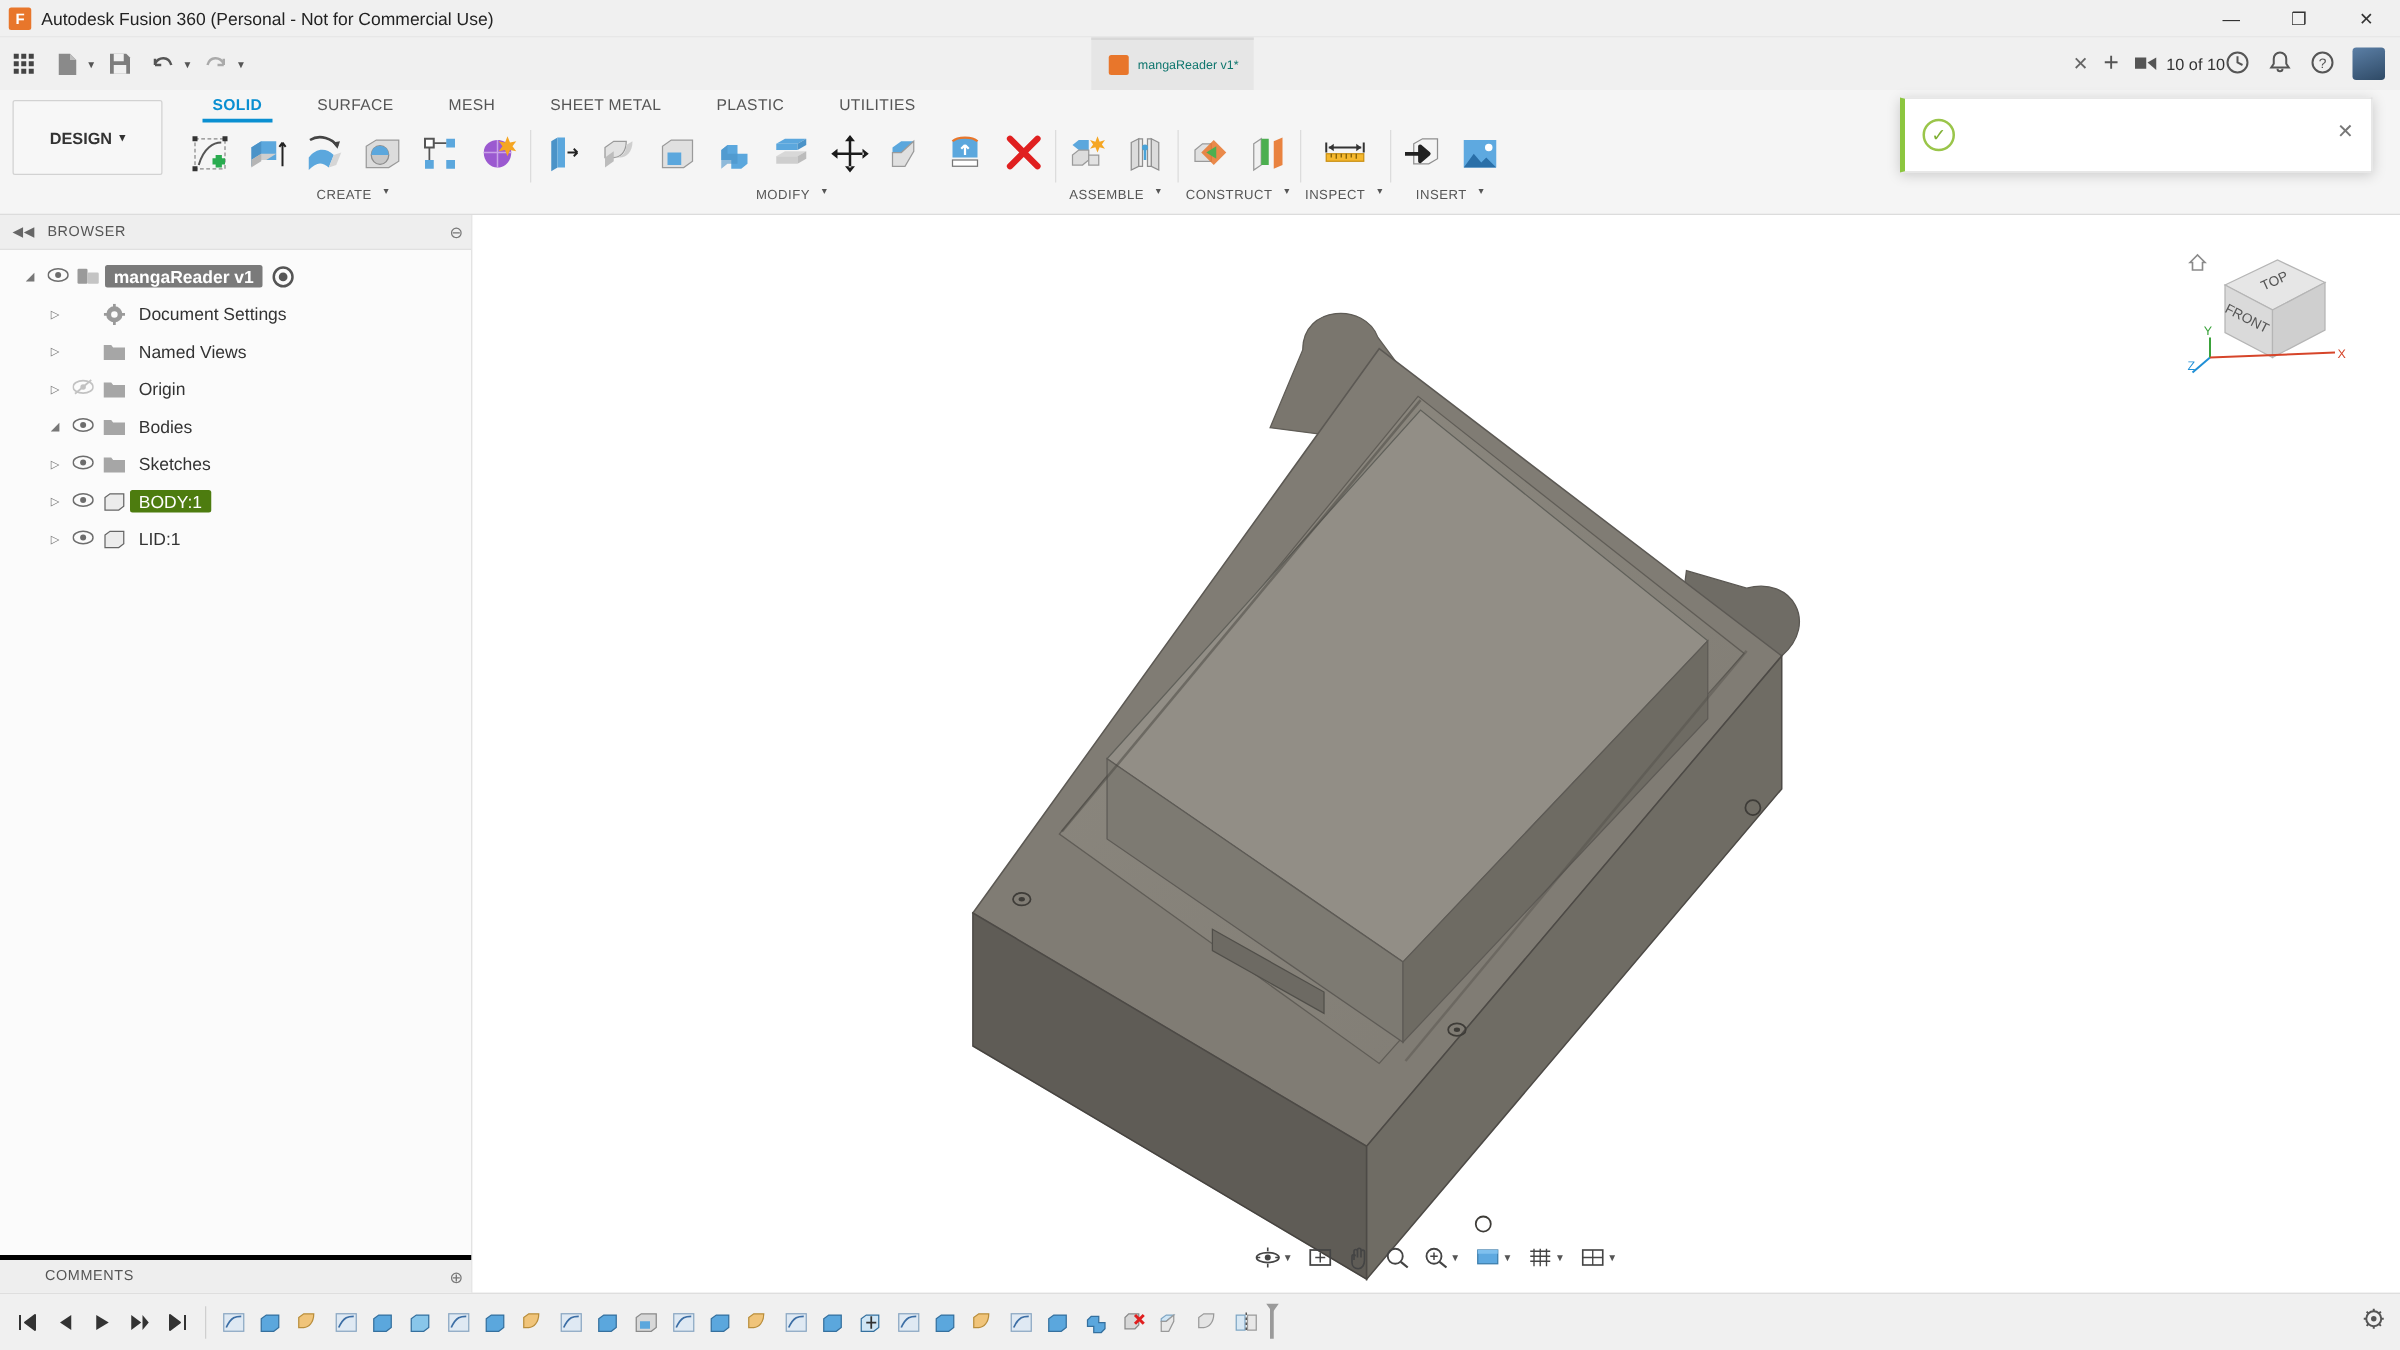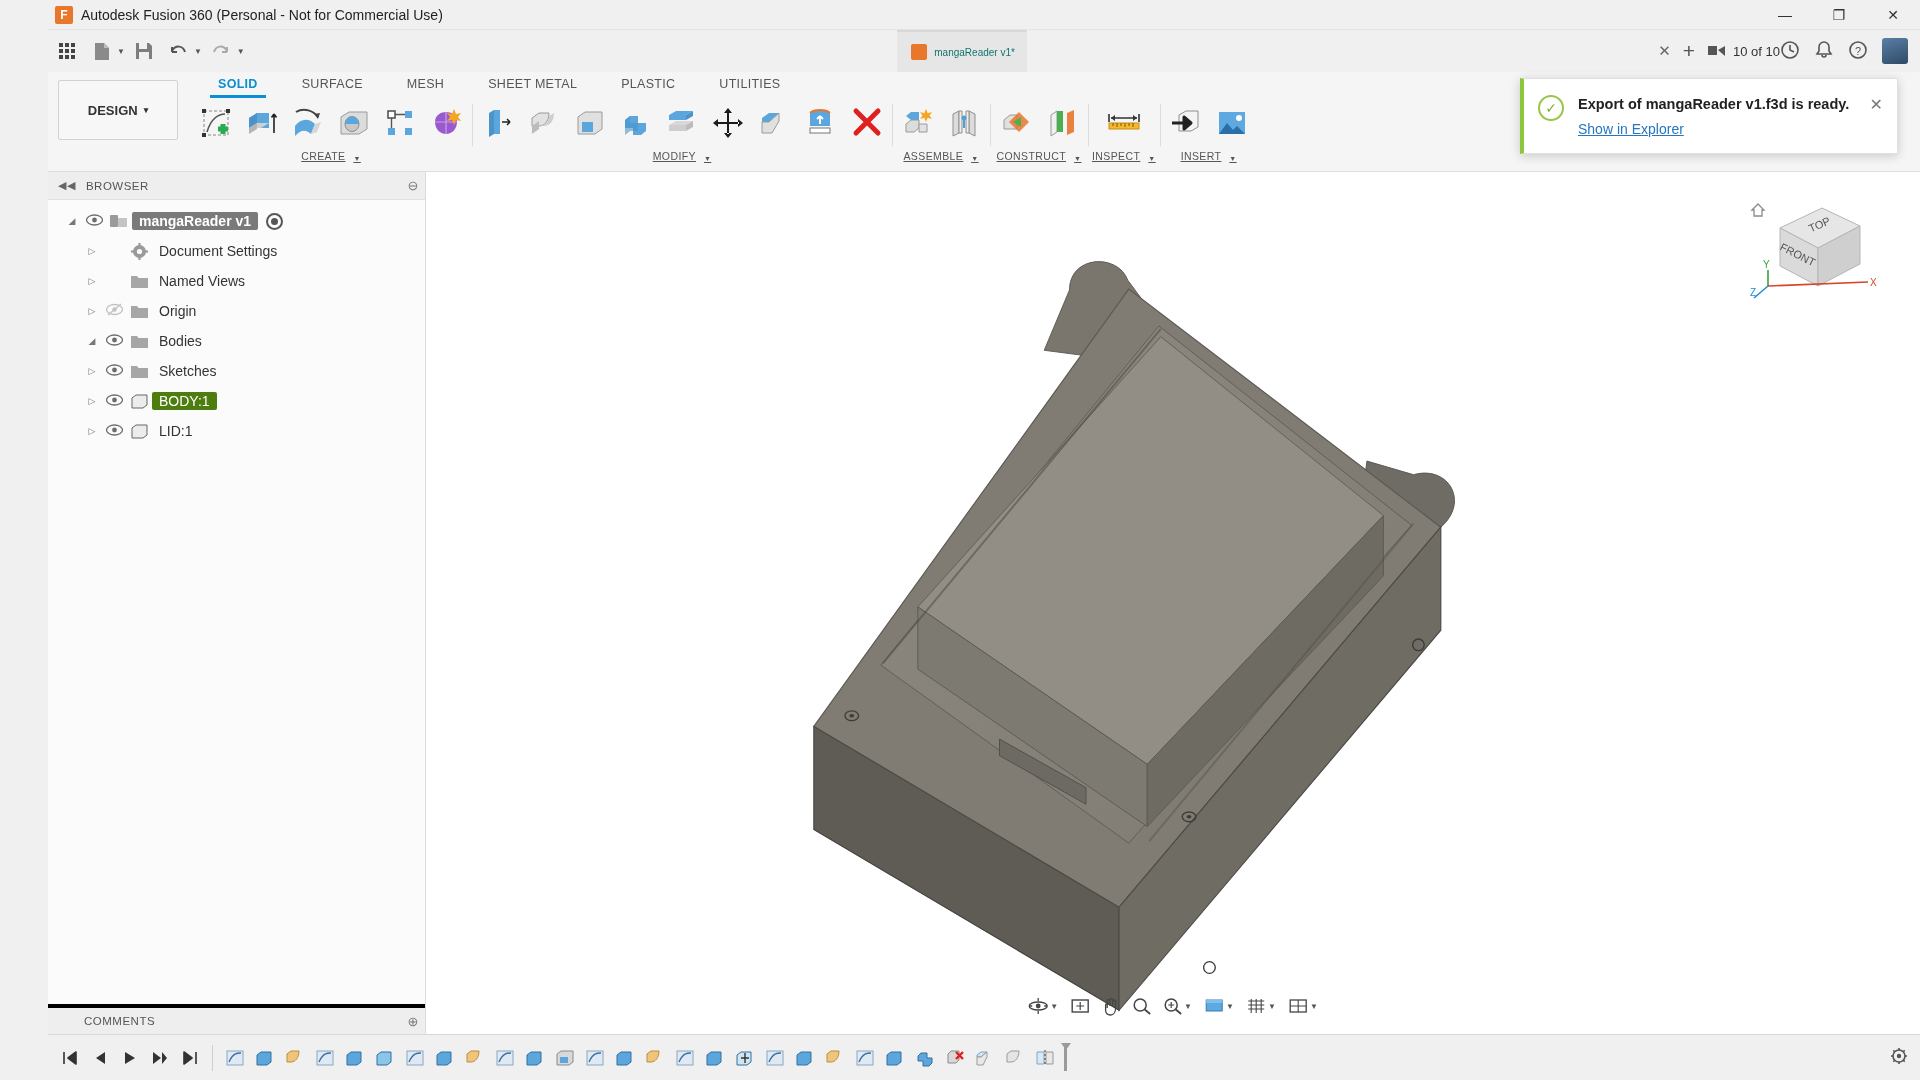--- a/index.html
+++ b/index.html
@@ -2,21 +2,21 @@
 <html><head>
 <meta charset="utf-8">
 <style>
   * { box-sizing: border-box; margin:0; padding:0; }
   html,body { width:1920px; height:1080px; overflow:hidden; }
   body {
     font-family: "Liberation Sans", sans-serif;
     background:#f0f0f0; color:#333; font-size:13px;
     -webkit-font-smoothing: antialiased;
   }
-  .app { position:relative; width:1920px; height:1080px; display:flex; flex-direction:column;padding-left:48px; }
+  .app { position:relative; width:1920px; height:1080px; display:flex; flex-direction:column; }
 
   
   .titlebar { height:30px; background:#f0f0f0; display:flex; align-items:center; flex:0 0 30px; border-bottom:1px solid #e4e4e4;}
   .tb-icon { width:18px; height:18px; margin:0 8px 0 7px; background:#e8762b; border-radius:2px; position:relative; flex:0 0 18px;}
   .tb-icon::after{ content:"F"; position:absolute; inset:0; color:#fff; font-size:12px; font-weight:bold; text-align:center; line-height:18px;}
   .tb-title { font-size:14px; color:#222; }
   .tb-spacer { flex:1 1 auto; }
   .winbtn { width:54px; height:30px; display:flex; align-items:center; justify-content:center; font-size:14px; color:#333;}
 
   
@@ -40,21 +40,21 @@
   .designbox { width:120px; margin:8px 0 0 10px; height:60px; border:1px solid #d2d2d2; background:#f7f7f7;
                display:flex; align-items:center; justify-content:center; gap:6px; font-weight:bold; font-size:13px; color:#333; border-radius:2px;}
   .ribbon-right { flex:1 1 auto; position:relative; }
   .tabs { display:flex; align-items:flex-end; height:26px; padding-left:18px; gap:0; }
   .tab { padding:0 22px; font-size:12.5px; color:#555; height:26px; line-height:24px; position:relative; letter-spacing:.3px;}
   .tab.active { color:#0a8fd1; font-weight:600; }
   .tab.active::after { content:""; position:absolute; left:14px; right:14px; bottom:0; height:3px; background:#0a8fd1;}
   .groups { display:flex; align-items:flex-start; height:72px; padding-left:12px;}
   .grp { display:flex; flex-direction:column; align-items:center; position:relative; padding:0 4px;}
   .grp .icons { display:flex; align-items:center; height:50px; gap:2px; }
-  .grp .glabel { font-size:10.5px; color:#555; letter-spacing:.4px; margin-top:2px; display:flex; align-items:flex-end; gap:8px;text-decoration:underline;}
+  .grp .glabel { font-size:10.5px; color:#555; letter-spacing:.4px; margin-top:2px; display:flex; align-items:flex-start; gap:8px;}
   .grp + .grp::before { content:""; position:absolute; left:0; top:6px; bottom:16px; width:1px; background:#dcdcdc;}
   .ic { width:44px; height:46px; display:flex; align-items:center; justify-content:center; }
   .ic svg { display:block; }
 
   
   .body { flex:1 1 auto; display:flex; position:relative; min-height:0; }
 
   
   .browser { width:378px; flex:0 0 378px; background:#fbfbfb; display:flex; flex-direction:column; border-right:1px solid #dcdcdc;}
   .bh { height:28px; background:#eeeeee; display:flex; align-items:center; gap:10px; padding-left:10px;
@@ -918,20 +918,16 @@
           <circle cx="9" cy="9" r="2.2" fill="#555"></circle>
           <g stroke="#555" stroke-width="1.6">
             <path d="M9 1v2M9 15v2M1 9h2M15 9h2M3.3 3.3l1.4 1.4M13.3 13.3l1.4 1.4M14.7 3.3l-1.4 1.4M4.7 13.3l-1.4 1.4"></path>
           </g>
         </svg>
     </div>
   </div>
 
   <div class="toast">
     <div class="chk">✓</div>
-    <div>
-      <div class="msg">Export of mangaReader v1.f3d is ready.</div>
-      <a class="link" href="#">Show in Explorer</a>
-    </div>
     <div class="x">✕</div>
   </div>
 
 </div>
 
 </body></html>

